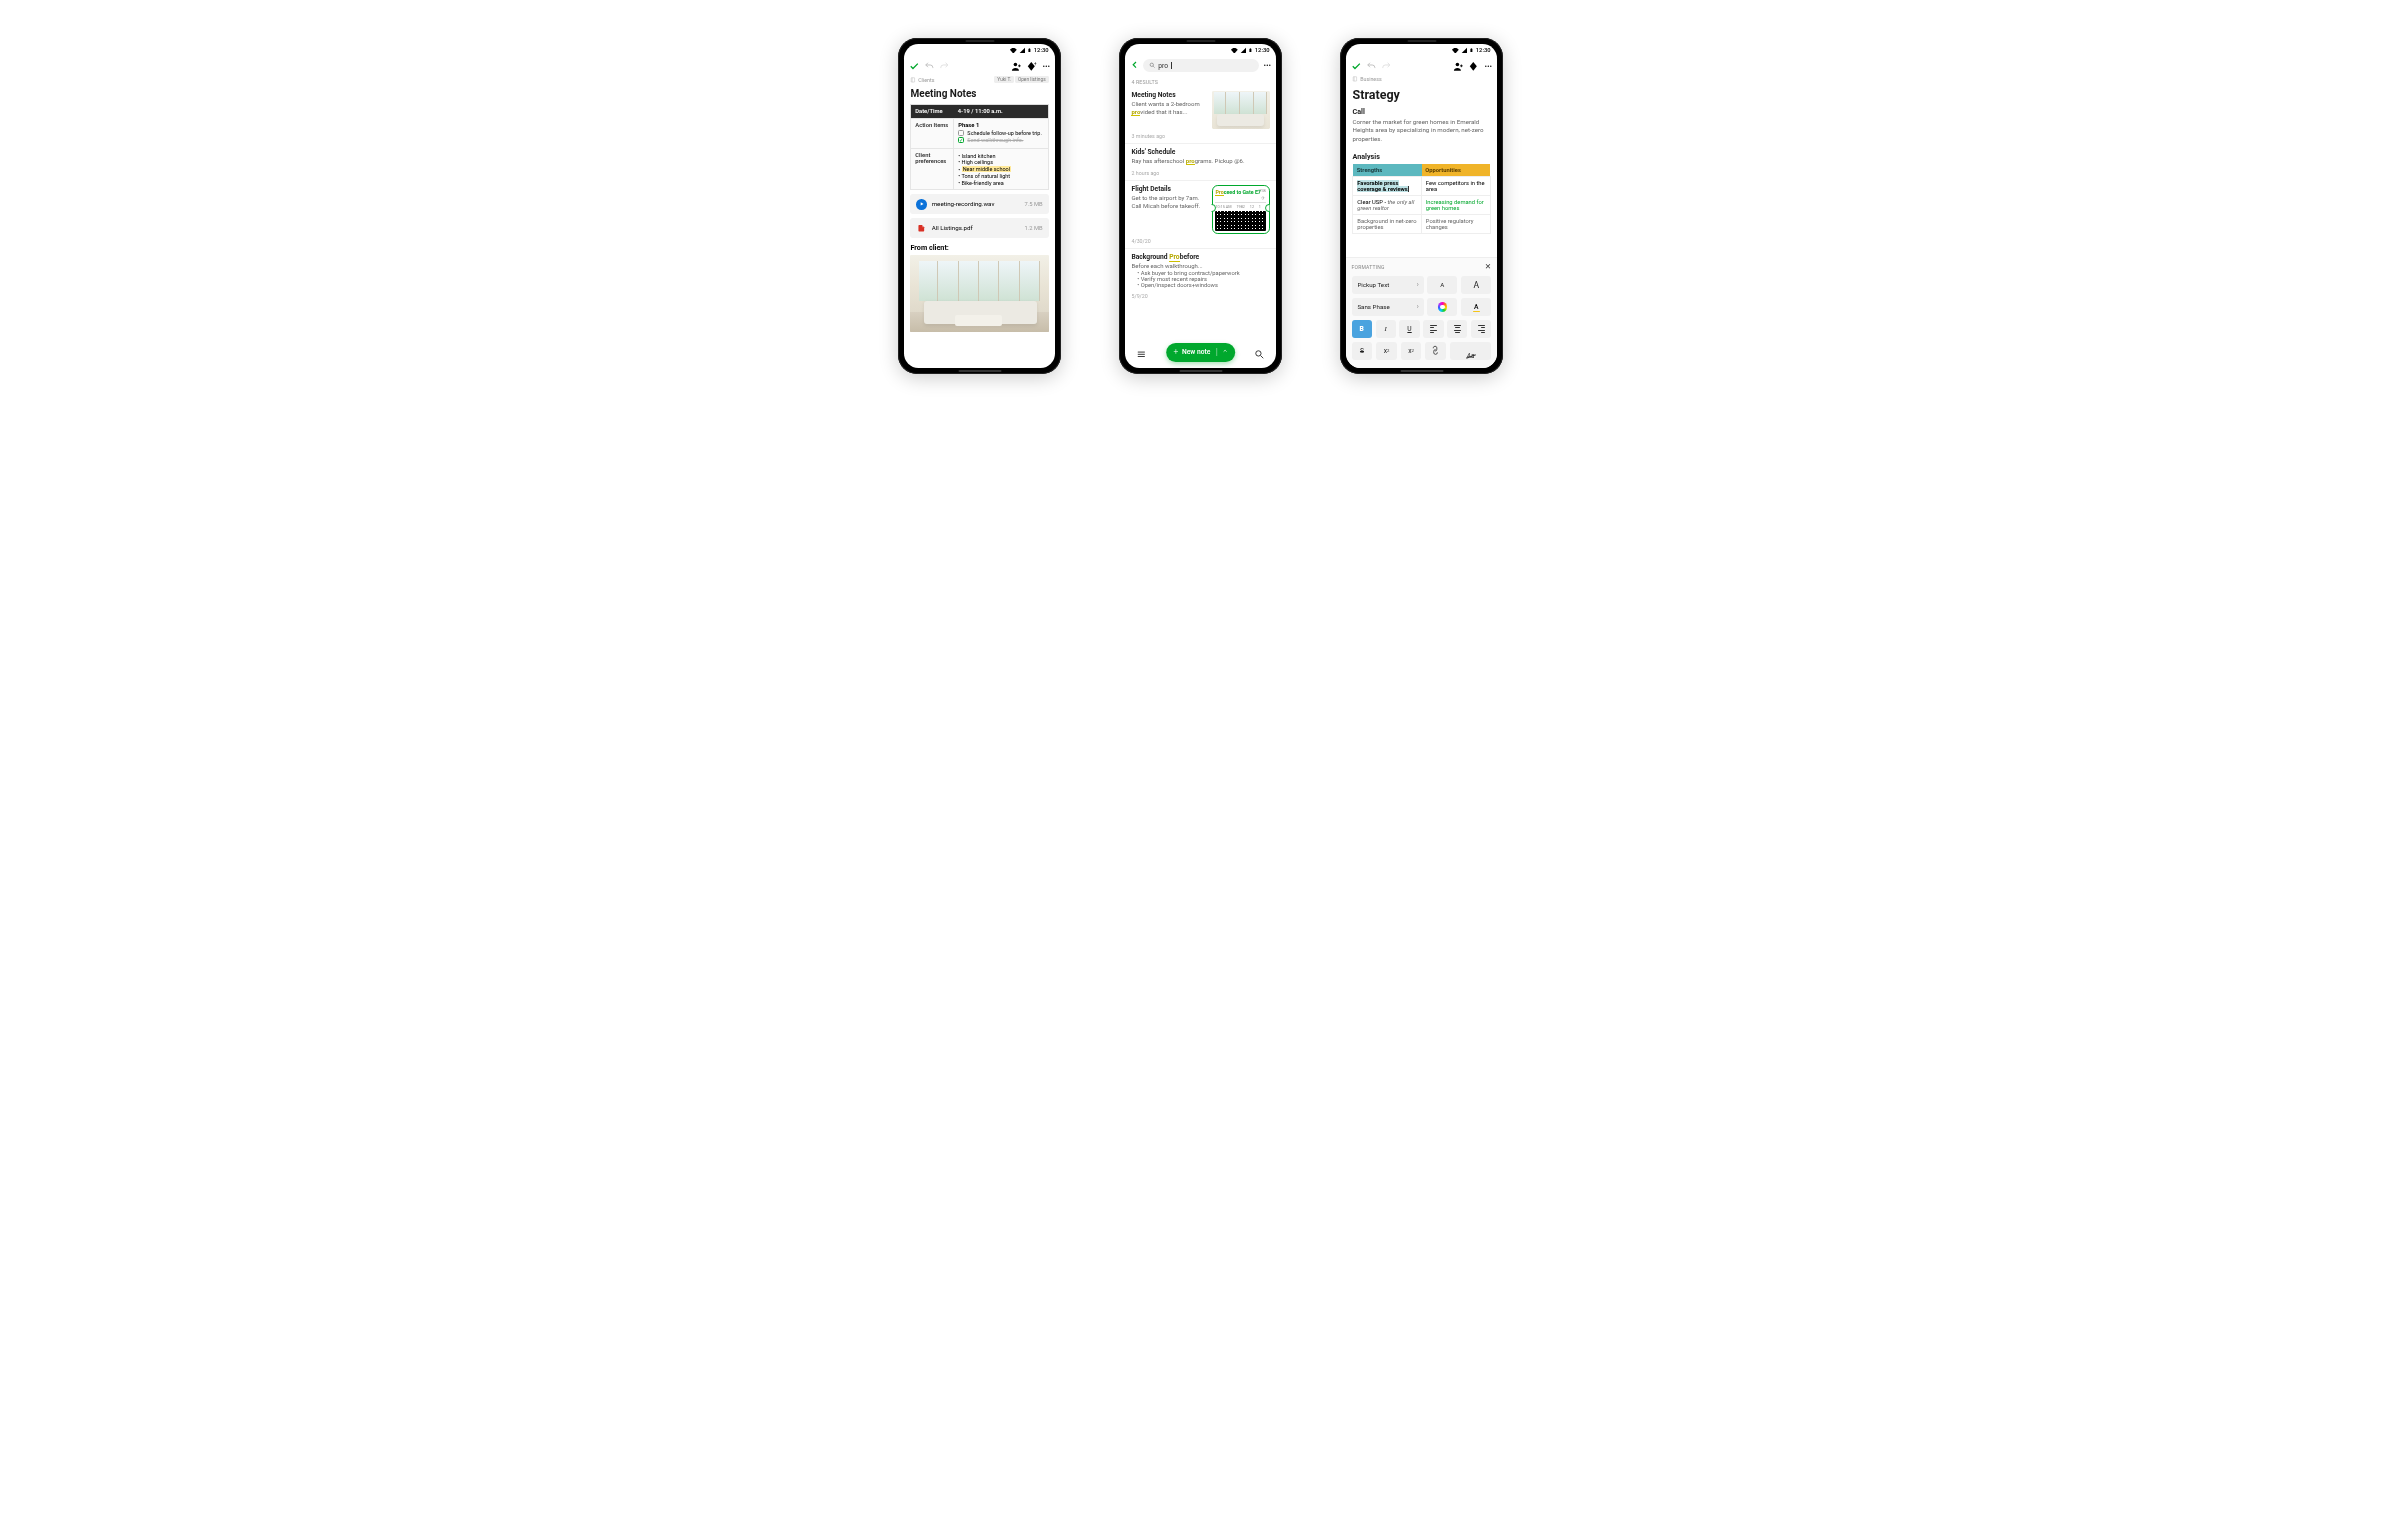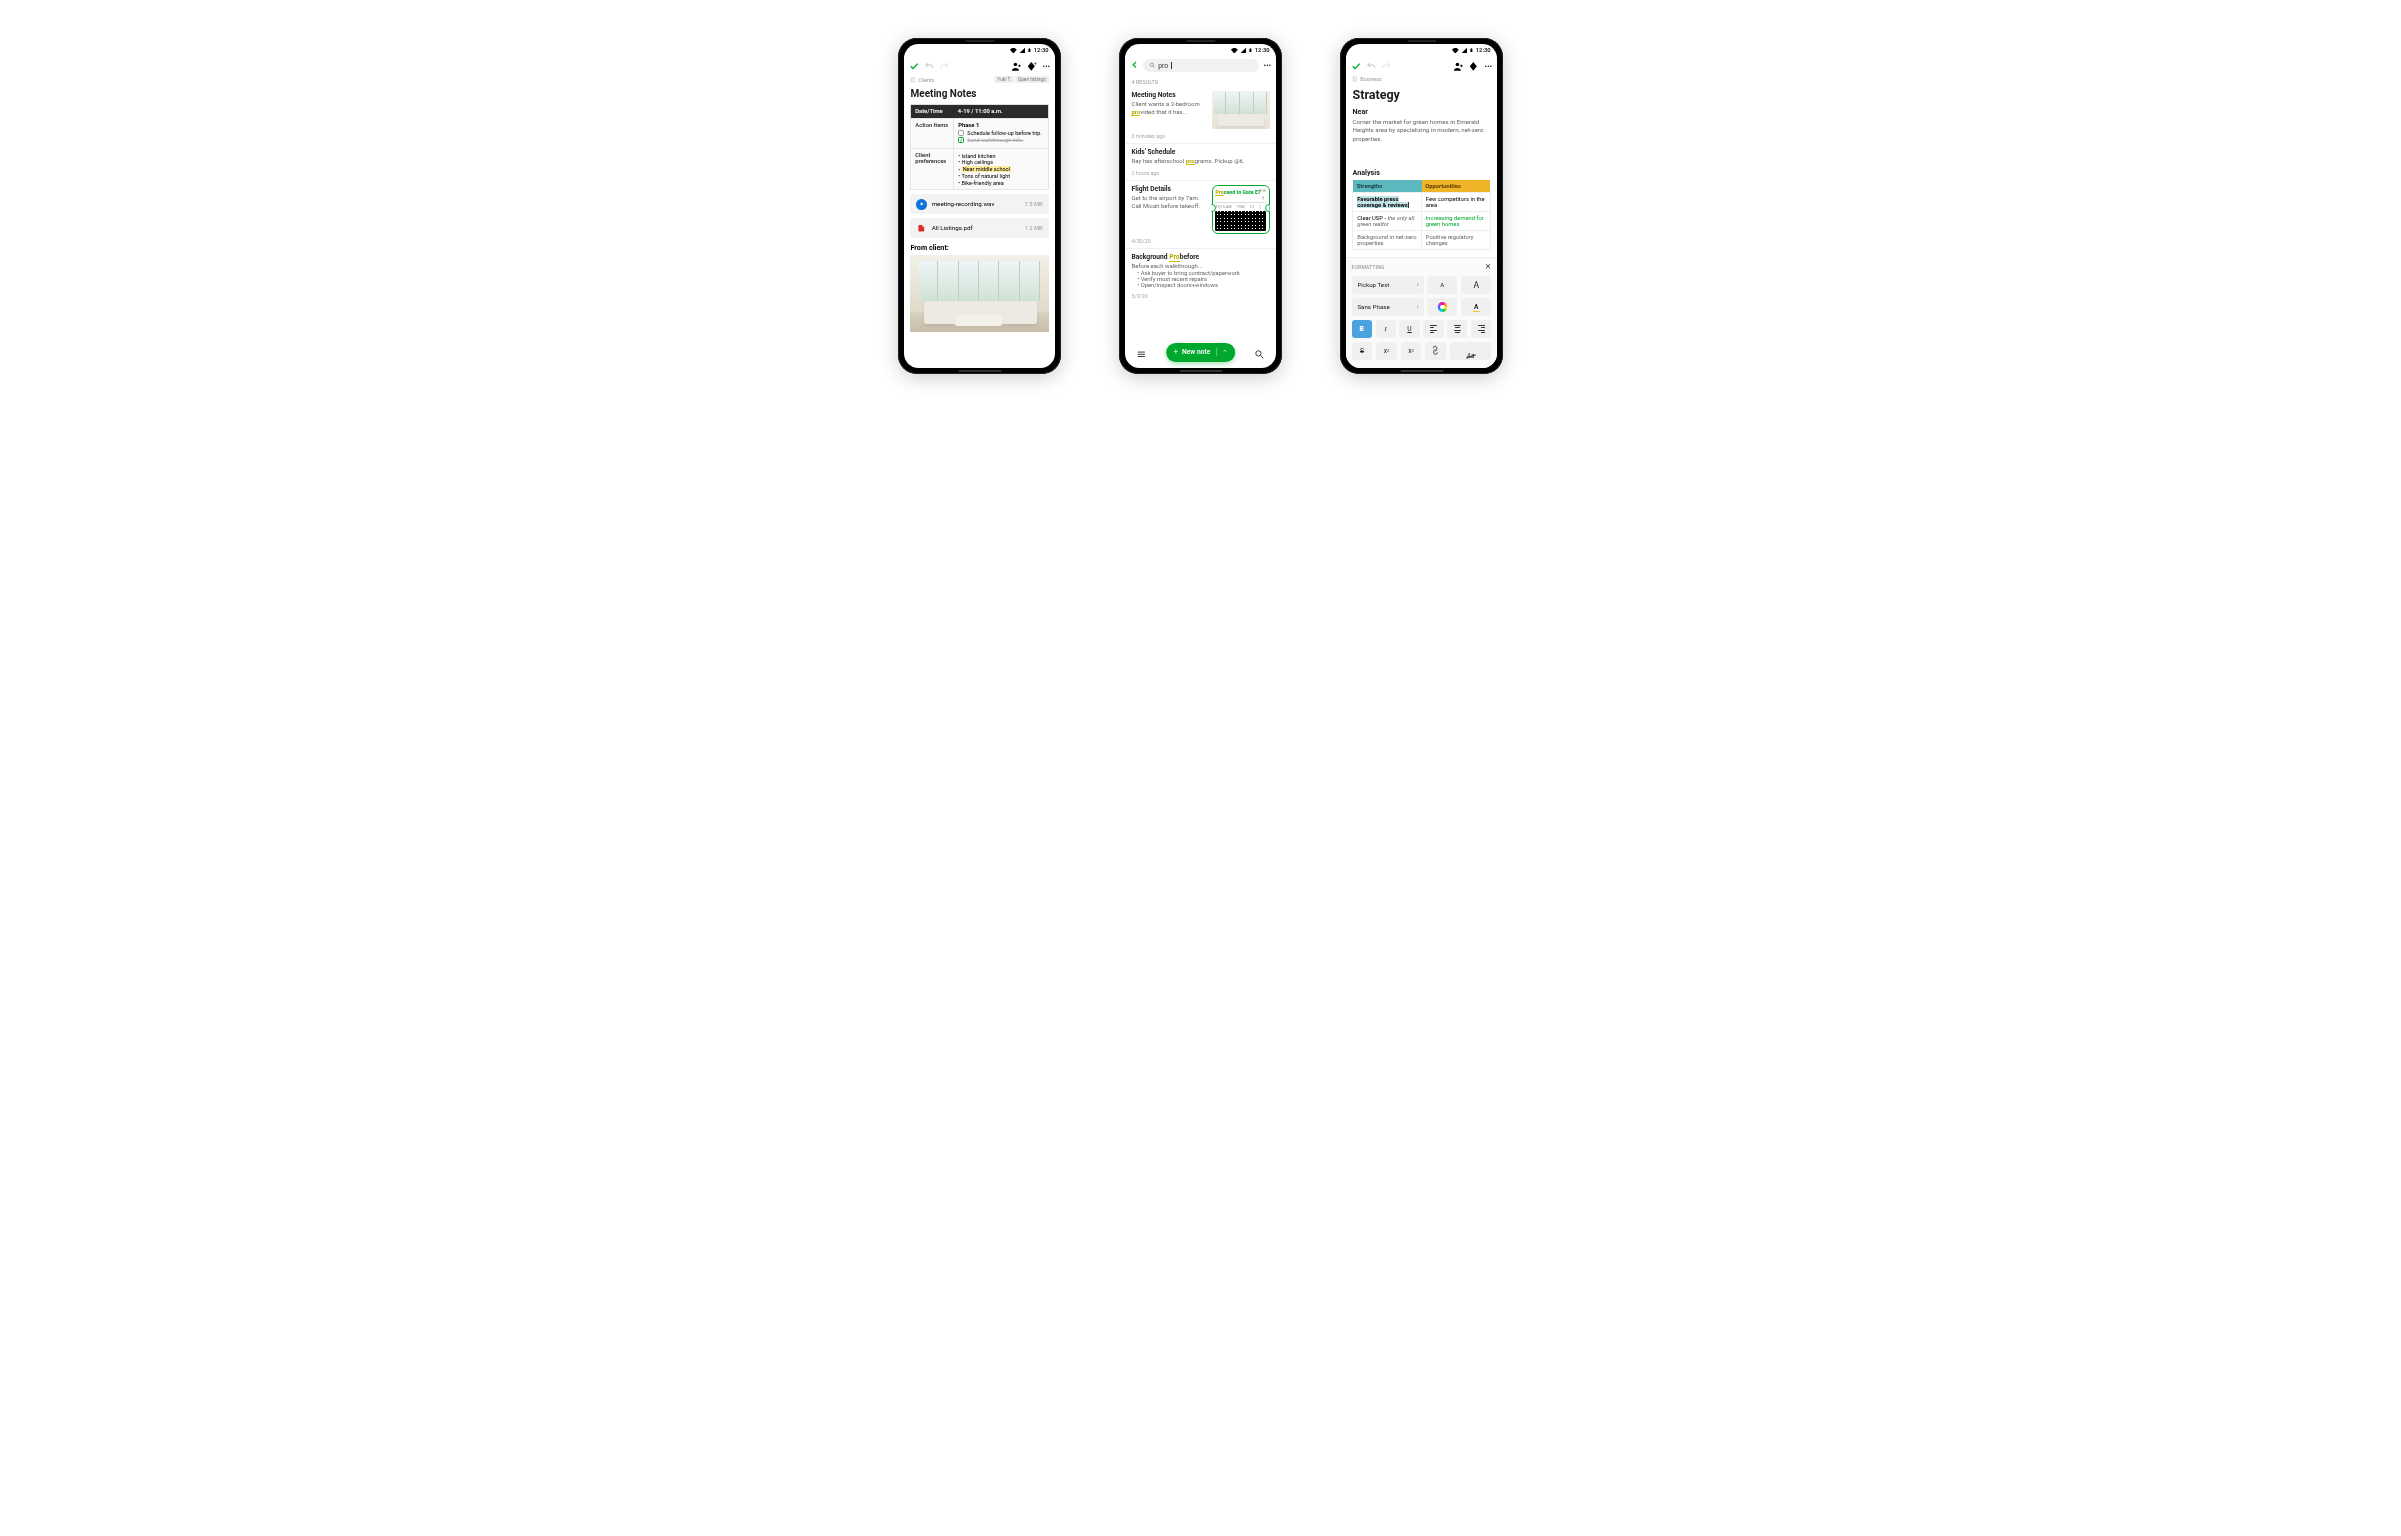--- a/index.html
+++ b/index.html
@@ -546,24 +546,24 @@
           <svg viewBox="0 0 24 24" stroke="#bbb" fill="none" stroke-width="2">
             <rect x="5" y="3" width="14" height="18" rx="1"></rect>
             <line x1="9" y1="3" x2="9" y2="21"></line>
           </svg>
         </span>
       <span>Business</span>
     </div>
 
     <div class="content">
       <h1 class="title" style="font-size:12.5px;">Strategy</h1>
-      <h2 class="sec">Near</h2>
+      <h2 class="sec">Call</h2>
       <div class="goal-text">Corner the market for green homes in Emerald Heights area by specializing in modern, net-zero properties.</div>
 
-      <h2 class="sec" style="margin-top:24px;">Analysis</h2>
+      <h2 class="sec" style="margin-top:8px;">Analysis</h2>
       <table class="swot">
         <tbody>
             <tr>
           <th class="str">Strengths</th>
           <th class="opp">Opportunities</th>
         </tr>
         <tr>
           <td><span class="hlblue">Favorable press coverage &amp; reviews</span><span class="cur"></span></td>
           <td>Few competitors in the area</td>
         </tr>

